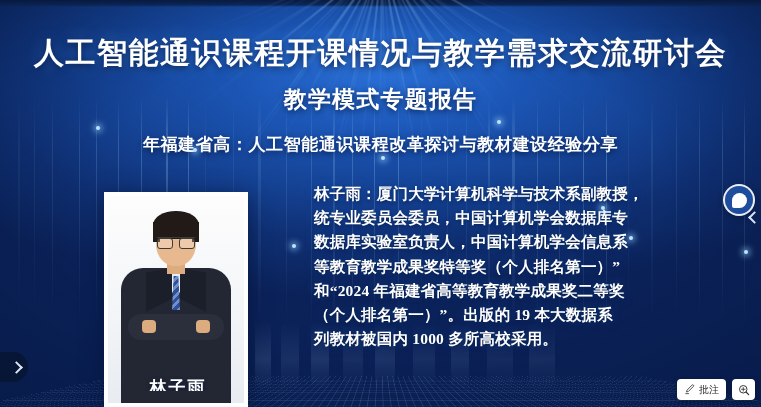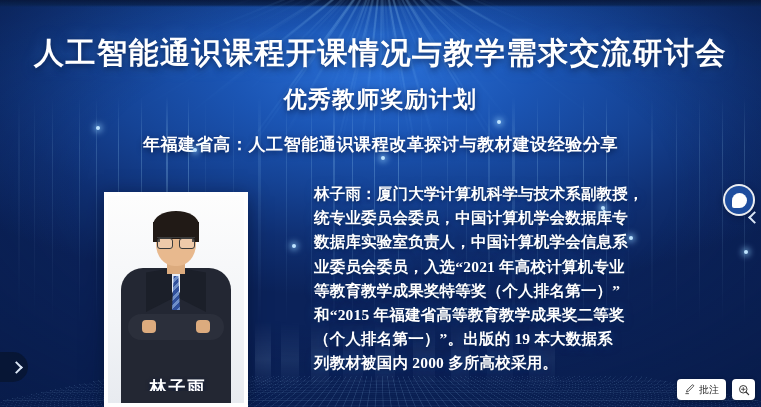--- a/index.html
+++ b/index.html
@@ -479,21 +479,21 @@
       <div class="beam" style="left: 722px; opacity: 0.5;"></div>
       <div class="beam" style="left: 744px; opacity: 0.58;"></div>
     </div>
 
   <div class="bg-city"></div>
   <div class="bg-mesh"></div>
 
   <div class="bg-vignette"></div>
 
   <div class="title-main">人工智能通识课程开课情况与教学需求交流研讨会</div>
-  <div class="title-sub">优秀教师奖励计划</div>
+  <div class="title-sub">教学模式专题报告</div>
   <div class="topic-line">年福建省高：人工智能通识课程改革探讨与教材建设经验分享</div>
 
   <div class="photo-frame">
     <div class="photo-inner">
       <div class="p-body"></div>
       <div class="p-shirt"></div>
       <div class="p-tie"></div>
       <div class="p-lapelL"></div>
       <div class="p-lapelR"></div>
       <div class="p-arms"></div>
@@ -505,25 +505,24 @@
       <div class="p-hair2"></div>
       <div class="p-glasses"></div>
     </div>
   </div>
   <div class="photo-caption">林子雨</div>
 
   <div class="bio" id="bio">
       <p>林子雨：厦门大学计算机科学与技术系副教授，</p>
       <p>统专业委员会委员，中国计算机学会数据库专</p>
       <p>数据库实验室负责人，中国计算机学会信息系</p>
-      <p>业委员会委员，入选“2021 年高校计算机专业</p>
       <p>等教育教学成果奖特等奖（个人排名第一）”</p>
-      <p>和“2015 年福建省高等教育教学成果奖二等奖</p>
+      <p>和“2024 年福建省高等教育教学成果奖二等奖</p>
       <p class="ind">（个人排名第一）”。出版的 19 本大数据系</p>
-      <p>列教材被国内 2000 多所高校采用。</p>
+      <p>列教材被国内 1000 多所高校采用。</p>
     </div>
 
   <div class="left-tab">
     <span class="chev right"></span>
   </div>
 
   <div class="round-badge">
     <span class="inner"></span>
   </div>
 

